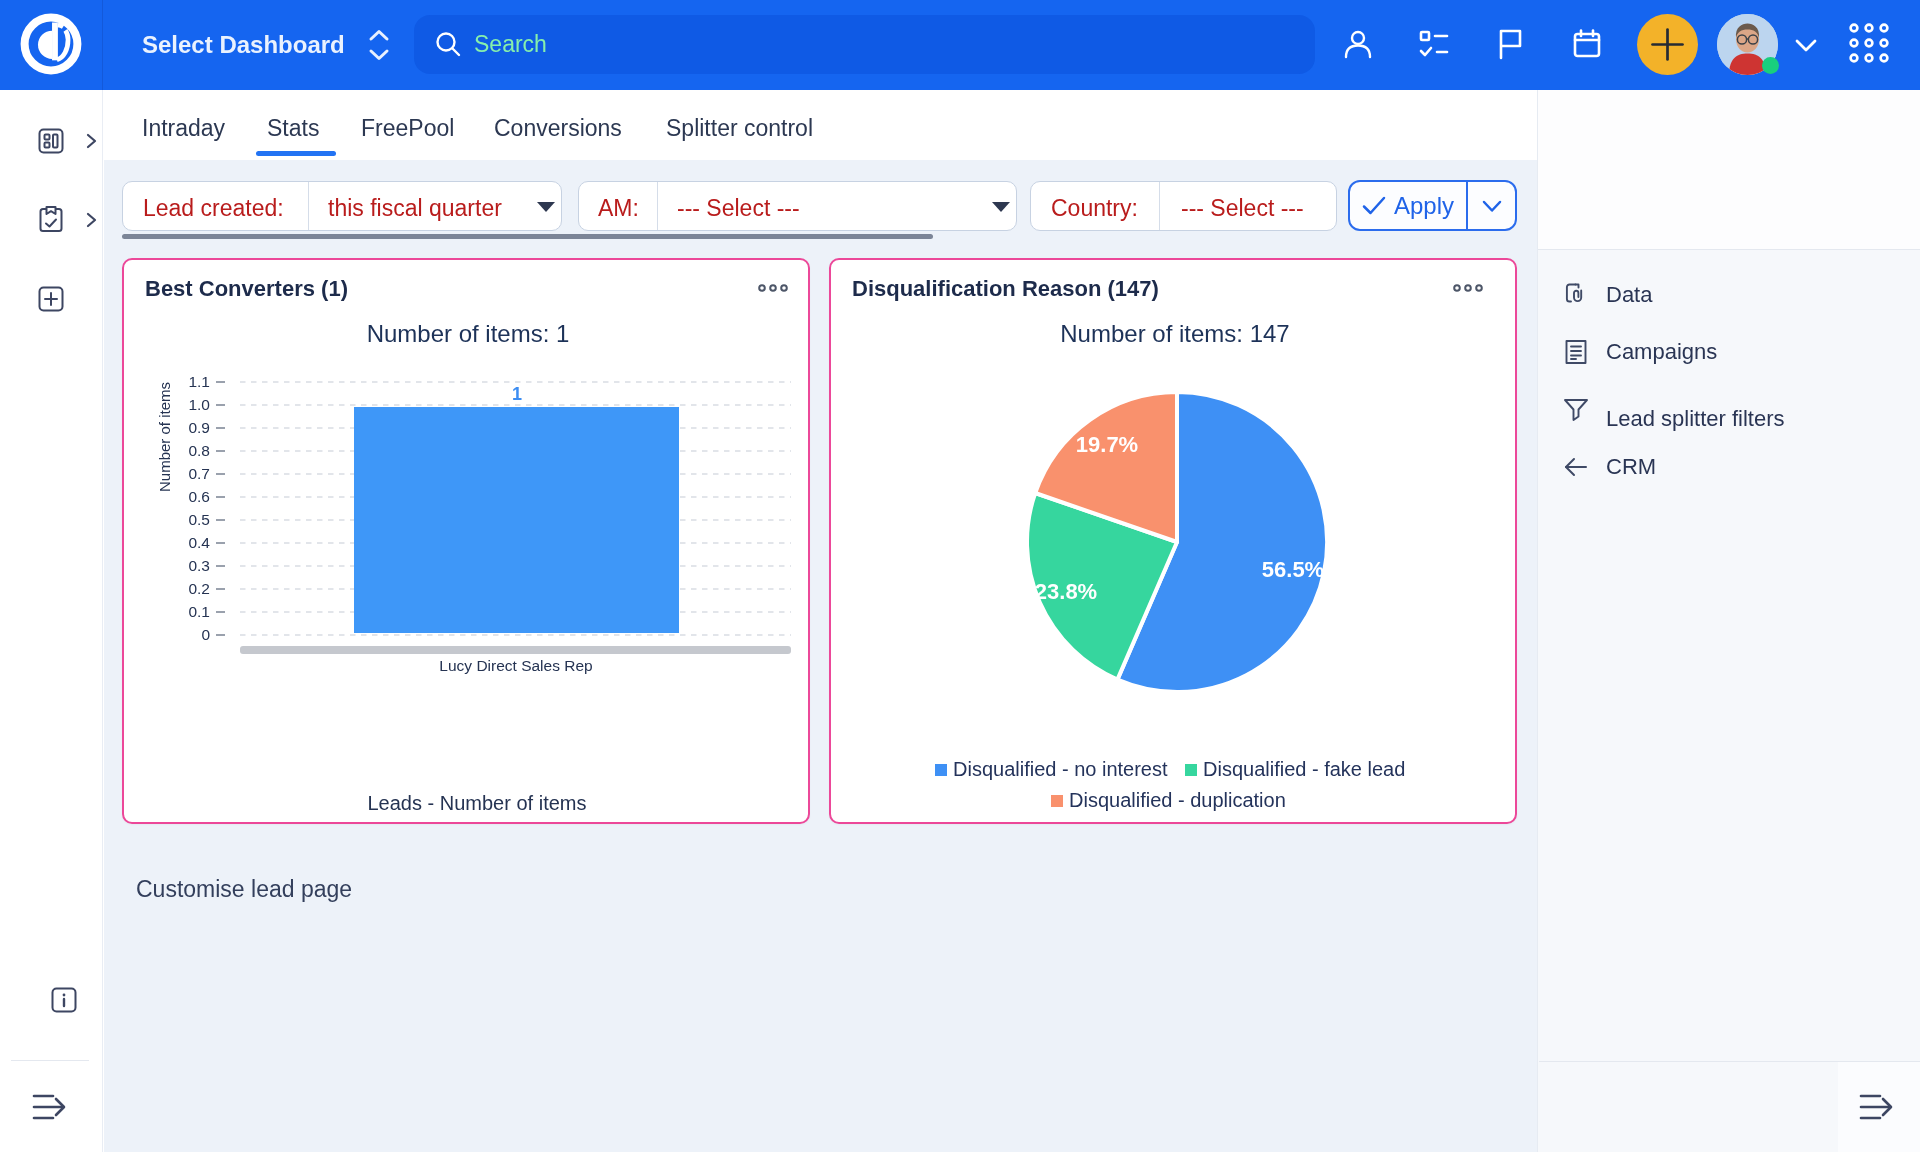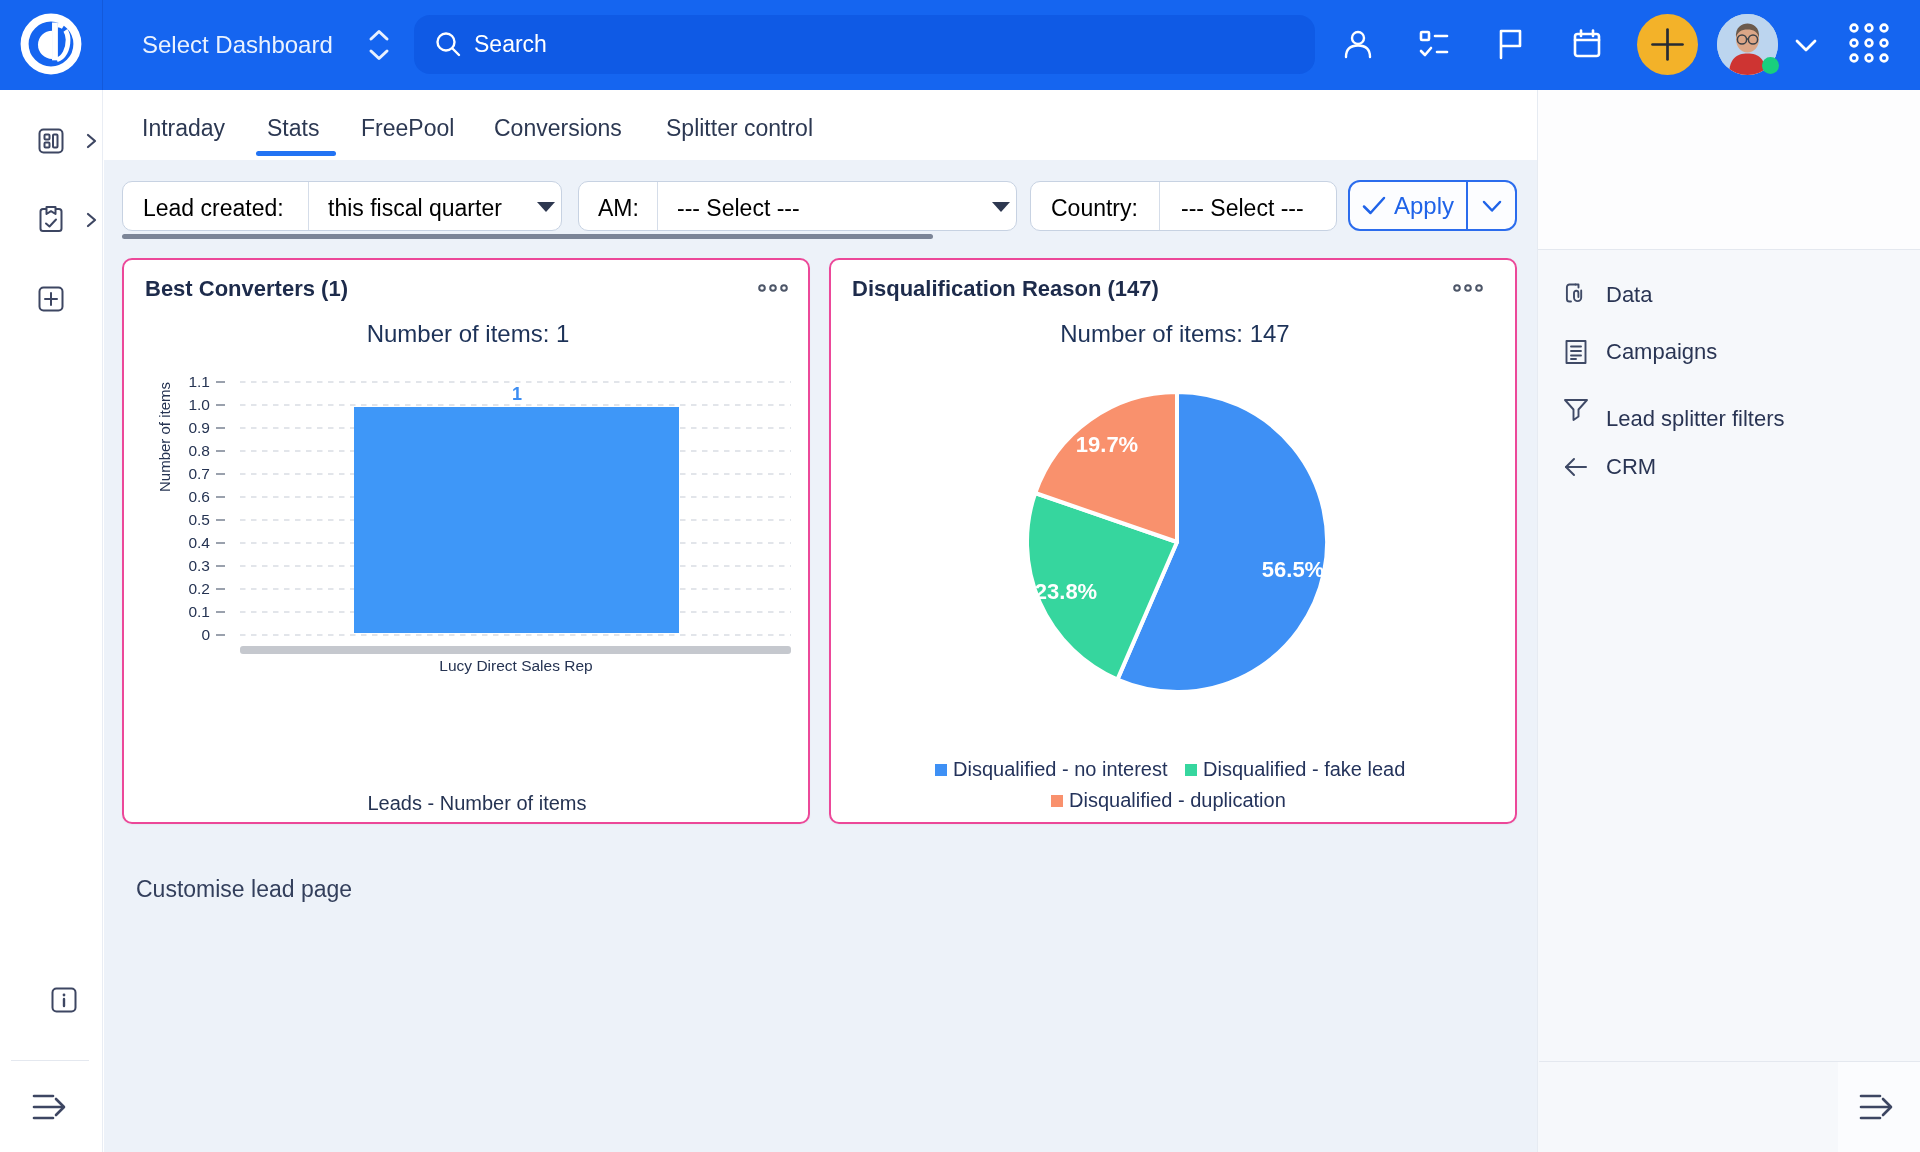--- a/index.html
+++ b/index.html
@@ -3,40 +3,40 @@
 <meta charset="utf-8">
 <style>
   * { margin:0; padding:0; box-sizing:border-box; }
   html,body { width:1920px; height:1152px; font-family:"Liberation Sans", sans-serif; background:#fff; overflow:hidden; }
   #app { position:relative; width:1920px; height:1152px; }
   .abs { position:absolute; }
 
   
   .topbar { position:absolute; left:0; top:0; width:1920px; height:90px; background:#1565f0; }
   .topbar .logocell { position:absolute; left:0; top:0; width:103px; height:90px; border-right:1px solid rgba(10,40,120,0.18); }
-  .seldash { position:absolute; left:142px; top:0; height:90px; line-height:90px; color:#eaf2fe; font-size:24px; font-weight:400; }
+  .seldash { position:absolute; left:142px; top:0; height:90px; line-height:90px; color:#eaf2fe; font-size:24px; font-weight:700; }
   .searchbox { position:absolute; left:414px; top:15px; width:901px; height:59px; background:#0f5ae5; border-radius:16px; }
-  .searchbox .stext { position:absolute; left:60px; top:0; height:59px; line-height:59px; color:#ffffff; font-size:23px; }
+  .searchbox .stext { position:absolute; left:60px; top:0; height:59px; line-height:59px; color:#86efac; font-size:23px; }
   .pluscircle { position:absolute; left:1637px; top:14px; width:61px; height:61px; border-radius:50%; background:#f3b229; }
   .avatar { position:absolute; left:1717px; top:14px; width:61px; height:61px; border-radius:50%; background:#bdd6ee; overflow:hidden; }
   .greendot { position:absolute; left:1762px; top:57px; width:17px; height:17px; border-radius:50%; background:#19cf7e; }
 
   
   .sidebar { position:absolute; left:0; top:90px; width:103px; height:1062px; background:#fff; border-right:1px solid #e9edf4; }
   .sidebar .divider { position:absolute; left:11px; top:970px; width:78px; height:1px; background:#e4e8ef; }
 
   
   .mainbg { position:absolute; left:104px; top:160px; width:1433px; height:992px; background:#edf2f9; }
   .tabstrip { position:absolute; left:104px; top:90px; width:1433px; height:70px; background:#fff; }
   .tab { position:absolute; top:3px; height:70px; line-height:70px; font-size:23px; font-weight:500; color:#2c3852; }
   .tabline { position:absolute; left:152px; top:61px; width:80px; height:5px; border-radius:3px; background:#2273f3; }
 
   
   .fbox { position:absolute; top:181px; height:50px; background:#fff; border:1px solid #c7d2e2; border-radius:10px; }
-  .flabel { position:absolute; top:2px; height:48px; line-height:48px; font-size:23px; color:#000000; }
+  .flabel { position:absolute; top:2px; height:48px; line-height:48px; font-size:23px; color:#b91c1c; }
   .fdivider { position:absolute; top:0; width:1px; height:48px; background:#d5dde9; }
   .caret { position:absolute; width:0; height:0; border-left:9px solid transparent; border-right:9px solid transparent; border-top:10px solid #2e3850; }
   .fscroll { position:absolute; left:122px; top:234px; width:811px; height:5px; border-radius:3px; background:#7c8597; }
 
   
   .card { position:absolute; top:258px; width:688px; height:566px; background:#fff; border:2px solid #ec4899; border-radius:10px; box-shadow:0 1px 2px rgba(30,50,90,0.04); }
   .cardtitle { position:absolute; left:21px; top:16px; font-size:22px; font-weight:bold; color:#1d2b4b; }
   .dots { position:absolute; top:23px; }
 
   .customise { position:absolute; left:136px; top:876px; font-size:23px; font-weight:500; color:#333f5c; }

